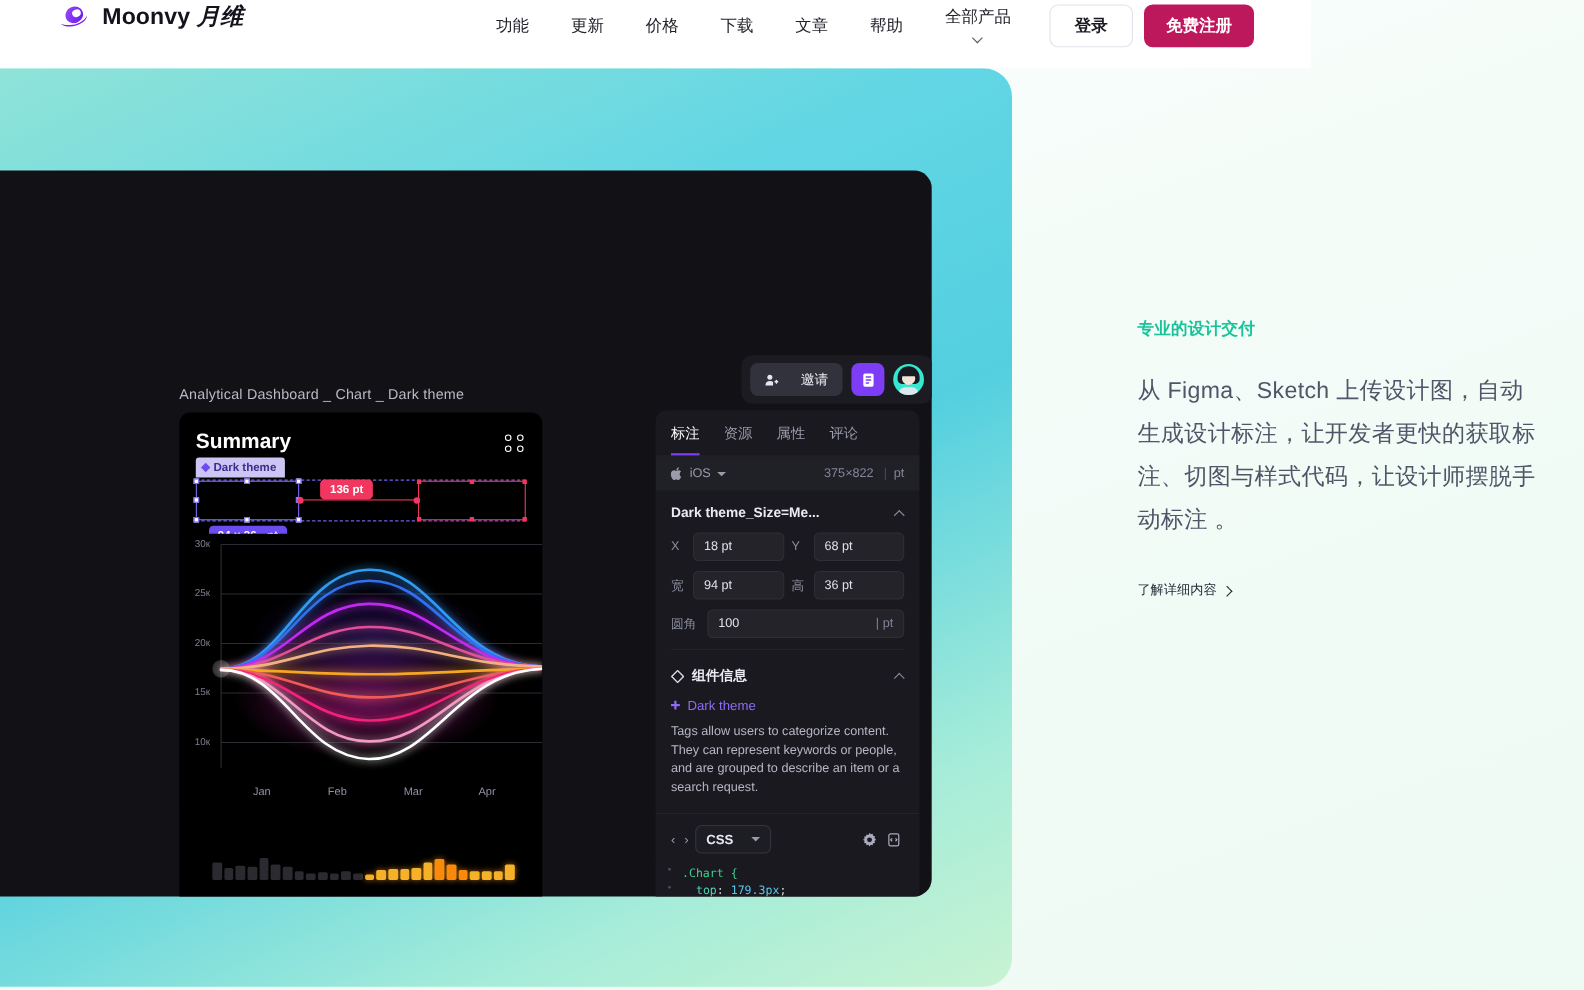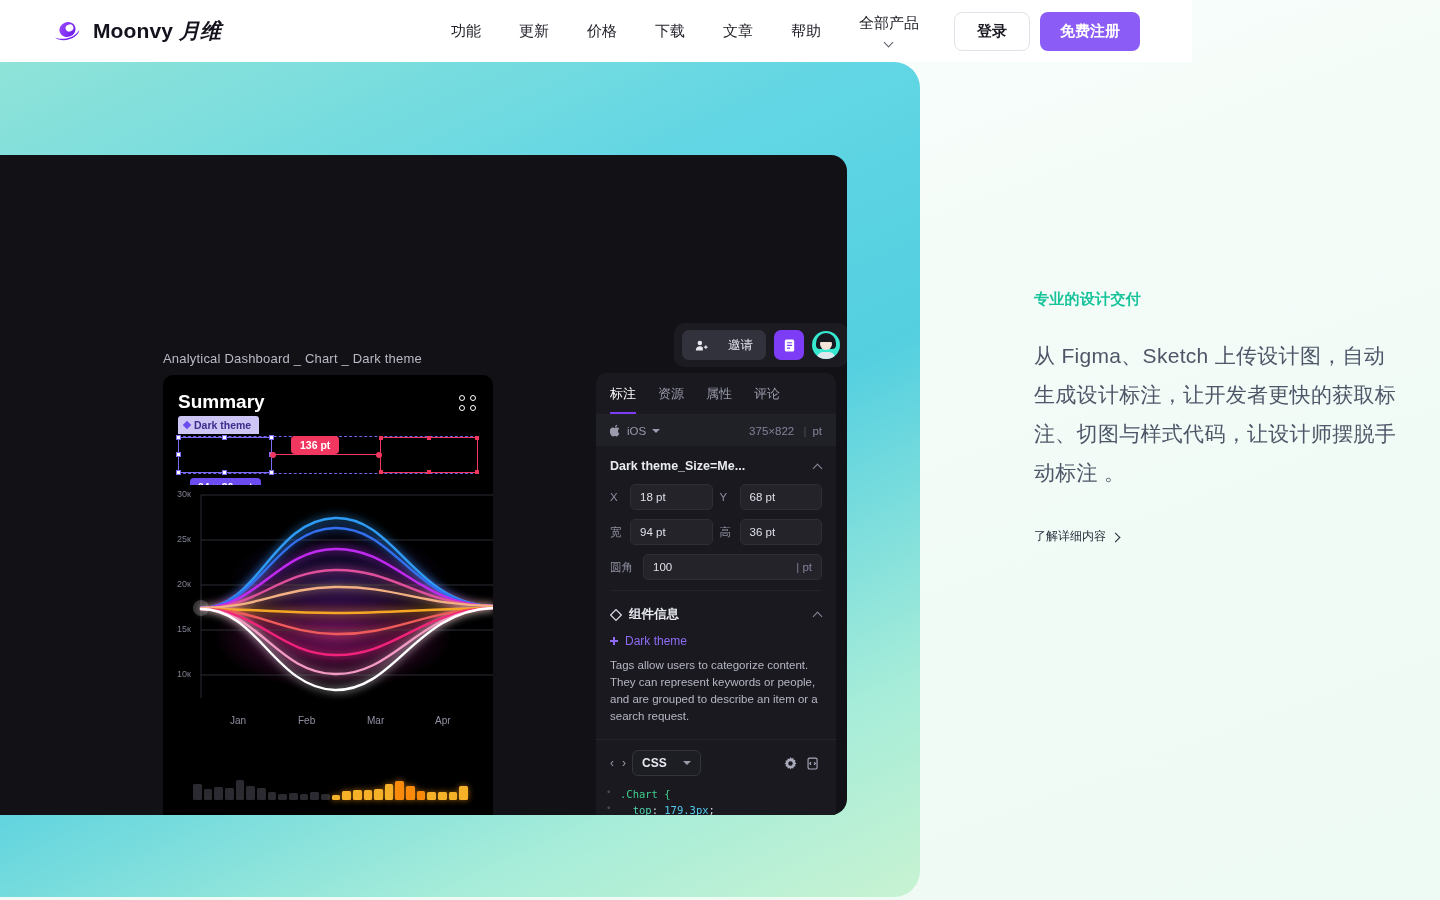--- a/index.html
+++ b/index.html
@@ -14,21 +14,21 @@
   
   .page-bg {
     position: absolute; inset: 0;
     background: linear-gradient(160deg, #ffffff 0%, #f4fcf8 40%, #eefaf4 100%);
   }
 
   
   .topnav {
     position: absolute; top: 0; left: 0; width: 1192px; height: 62px;
     background: #ffffff;
-    display: flex; align-items: center;
+    display: flex; align-items: flex-start;
     z-index: 40;
   }
   .brand { display: flex; align-items: center; gap: 11px; margin-left: 52px; }
   .brand-logo { width: 30px; height: 30px; position: relative; }
   .brand-name {
     font-size: 21px; font-weight: 700; color: #14121c; letter-spacing: .1px;
     white-space: nowrap;
   }
   .brand-name .cn { font-style: italic; font-weight: 700; }
   .nav-right { margin-left: auto; margin-right: 52px; display: flex; align-items: center; }
@@ -44,21 +44,21 @@
     width: 6px; height: 6px; border-right: 1.6px solid #5a5a66; border-bottom: 1.6px solid #5a5a66;
     transform: rotate(45deg);
   }
   .btn-login {
     margin-left: 16px; font-size: 15px; font-weight: 700; color: #1b1a22;
     background: #fff; border: 1px solid #e2e2ea; border-radius: 8px;
     padding: 9px 22px; cursor: pointer; white-space: nowrap;
   }
   .btn-signup {
     margin-left: 10px; font-size: 15px; font-weight: 700; color: #fff;
-    background: #8b5cf6; border: none; border-radius: 8px;
+    background: #be185d; border: none; border-radius: 8px;
     padding: 10px 20px; cursor: pointer; white-space: nowrap;
   }
 
   
   .hero-block {
     position: absolute; left: 0; top: 62px; width: 920px; height: 835px;
     border-top-right-radius: 26px; border-bottom-right-radius: 26px;
     background: linear-gradient(155deg, #8fe3d8 0%, #62d6e4 32%, #53cfe0 55%, #a5ecd9 82%, #c8f3d2 100%);
   }
 

